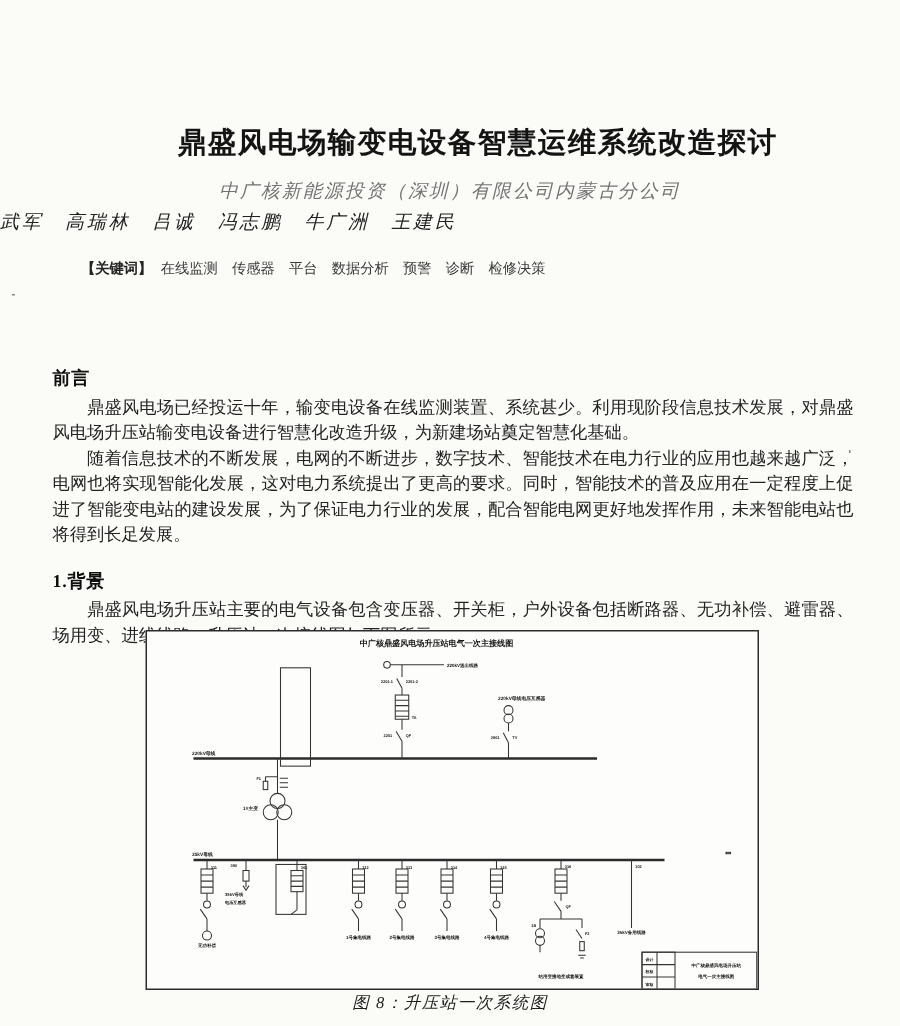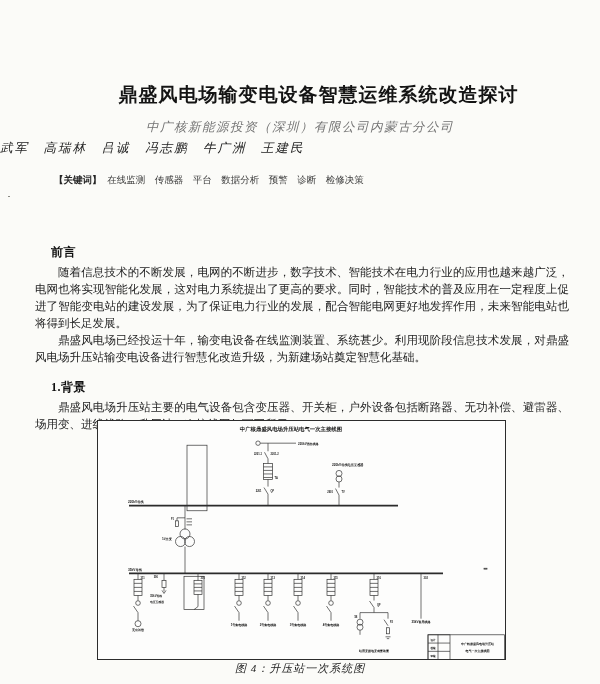--- a/index.html
+++ b/index.html
@@ -13,21 +13,21 @@
   #paper-title{top:82px;left:0;right:0;text-align:center;font-size:19px;font-weight:bold;letter-spacing:1px;color:#141414;padding-left:37px;}
   #affiliation{top:119px;left:0;right:0;text-align:center;font-size:12.5px;font-style:italic;letter-spacing:1.5px;color:#737373;}
   #authors{top:140px;left:0;right:0;text-align:left;font-size:12.5px;font-style:italic;letter-spacing:2px;color:#222;}
   #abstract-block{top:170px;left:35px;right:31px;font-size:9.5px;line-height:13.5px;text-align:justify;color:#3a3a3a;}
   #abstract-block p{margin:0;text-indent:2em;}
   #abstract-block p.kw{margin-top:4px;}
   #abstract-block b{margin-right:.6em;color:#242424;}
   .section{left:35px;right:31px;}
   #preface-block{top:244px;}
   #background-block{top:379px;}
-  h3.sec-head{font-size:12px;margin:0 0 3px 16px;color:#0f0f0f;letter-spacing:.5px;}
+  h3.sec-head{font-size:12px;margin:0 0 3px 0;color:#0f0f0f;letter-spacing:.5px;}
   .bodytext p{font-size:11.5px;line-height:17px;margin:0;text-indent:2em;text-align:justify;color:#232323;}
   #figwrap{top:420px;left:97px;width:407px;height:238px;border:1px solid #2c2c2c;background:#fdfdfc;}
   #figwrap svg{display:block;width:100%;height:100%;}
   #fig-caption{top:661px;left:0;right:0;text-align:center;font-size:11px;font-style:italic;letter-spacing:1px;color:#1e1e1e;}
   
   svg line,svg rect,svg circle,svg path{stroke:#343434;fill:none;stroke-width:0.7;}
   svg .bus{stroke-width:1.7;stroke:#2b2b2b;}
   svg text{fill:#161616;stroke:none;font-weight:600;font-family:"Liberation Sans","DejaVu Sans",sans-serif;}
   svg .ttl{font-weight:700;}
   .speck{position:absolute;background:#8a8a84;}
@@ -40,22 +40,22 @@
   <div class="abs" id="paper-title">鼎盛风电场输变电设备智慧运维系统改造探讨</div>
   <div class="abs" id="affiliation">中广核新能源投资（深圳）有限公司内蒙古分公司</div>
   <div class="abs" id="authors">武军　高瑞林　吕诚　冯志鹏　牛广洲　王建民</div>
 
   <div class="abs" id="abstract-block">
     <p class="kw"><b>【关键词】</b><span>在线监测　传感器　平台　数据分析　预警　诊断　检修决策</span></p>
   </div>
 
   <div class="abs section bodytext" id="preface-block">
     <h3 class="sec-head">前言</h3>
+    <p>鼎盛风电场已经投运十年，输变电设备在线监测装置、系统甚少。利用现阶段信息技术发展，对鼎盛风电场升压站输变电设备进行智慧化改造升级，为新建场站奠定智慧化基础。</p>
     <p>随着信息技术的不断发展，电网的不断进步，数字技术、智能技术在电力行业的应用也越来越广泛，电网也将实现智能化发展，这对电力系统提出了更高的要求。同时，智能技术的普及应用在一定程度上促进了智能变电站的建设发展，为了保证电力行业的发展，配合智能电网更好地发挥作用，未来智能电站也将得到长足发展。</p>
-    <p>鼎盛风电场已经投运十年，输变电设备在线监测装置、系统甚少。利用现阶段信息技术发展，对鼎盛风电场升压站输变电设备进行智慧化改造升级，为新建场站奠定智慧化基础。</p>
   </div>
 
   <div class="abs section bodytext" id="background-block">
     <h3 class="sec-head">1.背景</h3>
     <p>鼎盛风电场升压站主要的电气设备包含变压器、开关柜，户外设备包括断路器、无功补偿、避雷器、场用变、进线线路，升压站一次接线图如下图所示。</p>
   </div>
 
   <div class="abs" id="figwrap">
     <svg viewBox="0 0 407 236" preserveAspectRatio="none">
 
@@ -227,17 +227,17 @@
         <text x="335" y="226" font-size="2.6" text-anchor="middle">校核</text>
         <text x="335" y="234.2" font-size="2.6" text-anchor="middle">审核</text>
         <text x="379.5" y="222" font-size="3" text-anchor="middle" class="ttl">中广核鼎盛风电场升压站</text>
         <text x="379.5" y="229" font-size="3" text-anchor="middle" class="ttl">电气一次主接线图</text>
       </g>
 
       <rect x="386" y="146" width="3" height="0.9" fill="#666" stroke="none"></rect>
     </svg>
   </div>
 
-  <div class="abs" id="fig-caption">图 4：升压站一次系统图</div>
+  <div class="abs" id="fig-caption">图 8：升压站一次系统图</div>
 
   <div class="speck" style="left:8px;top:196px;width:2px;height:1px;"></div>
   <div class="speck" style="left:566px;top:300px;width:1px;height:2px;"></div>
 </div>
 
 </body></html>

